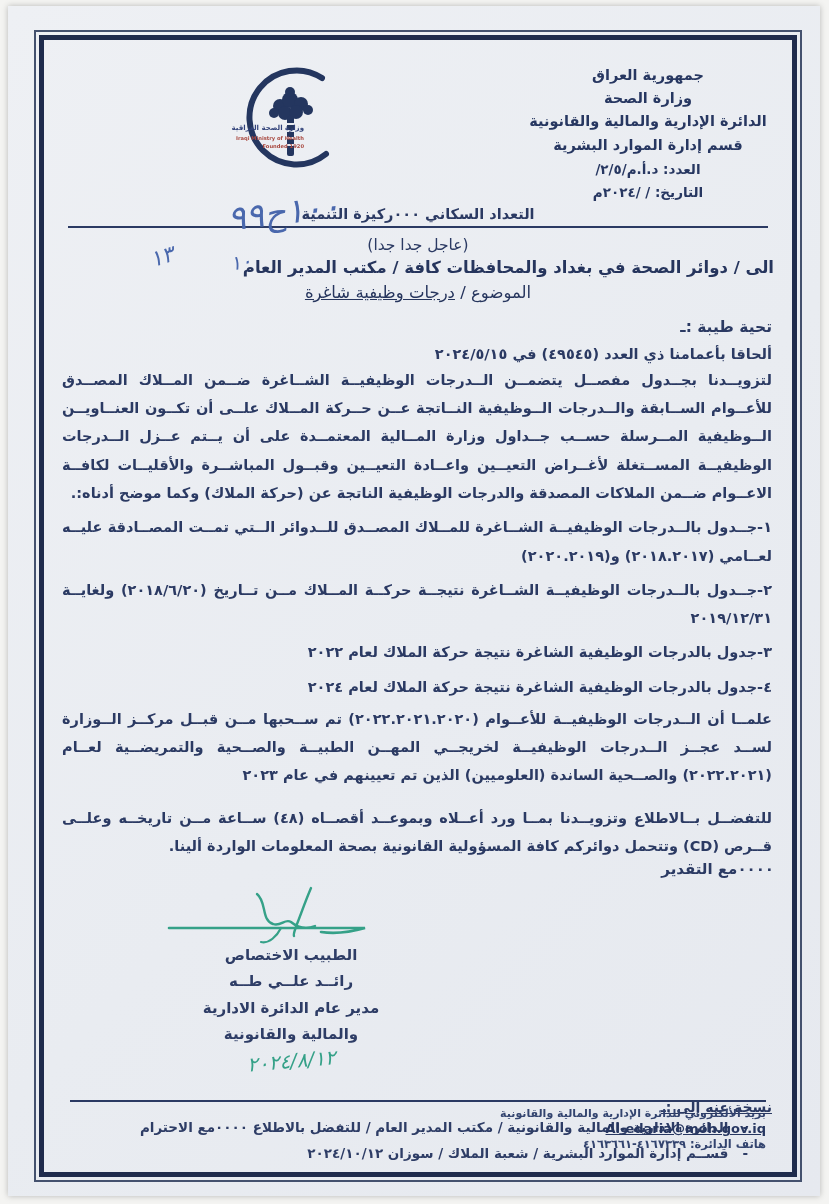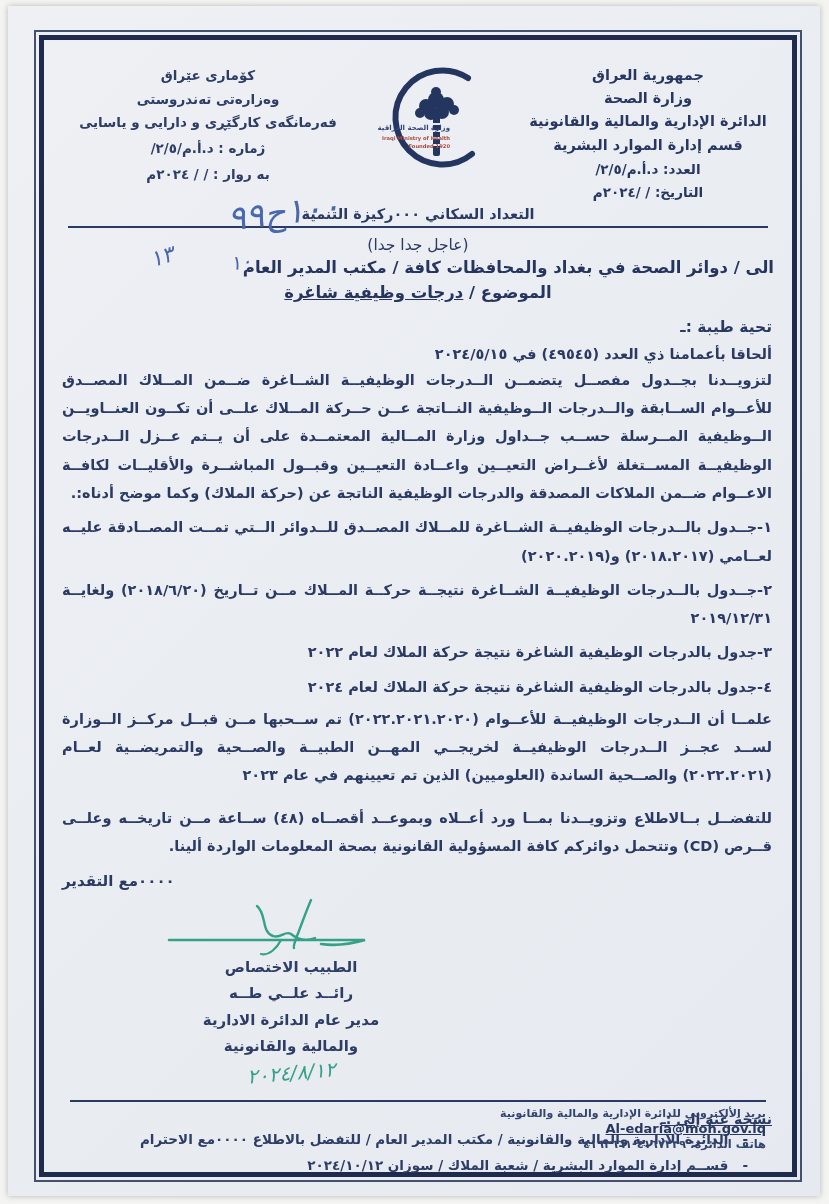--- a/index.html
+++ b/index.html
@@ -26,30 +26,30 @@
   .hand{position:absolute;font-style:italic;font-weight:400;white-space:nowrap;}
   .hand-blue{color:#4a68ad;}
   .hand-green{color:#35a188;}
   .hw-number{top:138px;left:165px;font-size:34px;transform:rotate(-7deg);letter-spacing:6px;}
   .hw-day{top:190px;left:88px;font-size:22px;transform:rotate(-18deg);}
   .hw-month{top:196px;left:168px;font-size:20px;transform:rotate(-10deg);}
 
   
   .urgent{text-align:center;font-weight:400;font-size:15.5px;margin-top:8px;}
   .to-line{font-weight:700;font-size:16.5px;margin-top:4px;color:#26355d;}
-  .subject{text-align:center;font-weight:700;font-size:16.5px;margin-top:6px;color:#26355d;}
+  .subject{text-align:center;font-weight:400;font-size:16.5px;margin-top:6px;color:#26355d;}
   .subject .u{text-decoration:underline;}
 
   
   .greeting{font-weight:700;font-size:15.5px;margin:16px 2px 0 0;}
   .intro{font-weight:700;font-size:14.5px;margin:10px 2px 0 0;}
   .para{font-weight:700;font-size:14.5px;line-height:1.95;text-align:justify;
     text-justify:inter-word;margin:4px 2px 0 0;color:#2b3a63;}
   .list-item{font-weight:700;font-size:14.5px;line-height:1.95;text-align:justify;margin:6px 2px 0 0;}
-  .regards{text-align:left;font-weight:700;font-size:15px;margin-top:12px;}
+  .regards{text-align:right;font-weight:700;font-size:15px;}
 
   
   .sig-wrap{position:relative;width:330px;margin:6px auto 0 64px;text-align:center;}
   .sig-svg{display:block;margin:0 auto -6px auto;}
   .sig-line{font-weight:700;font-size:15px;line-height:1.75;color:#2e3d66;}
   .sig-date{font-style:italic;font-size:20px;letter-spacing:4px;transform:rotate(-5deg);
     display:inline-block;margin-top:2px;}
 
   
   .copies{margin-top:26px;}
@@ -98,27 +98,20 @@
                   <circle cx="68" cy="28" r="5"></circle>
                 <rect x="65" y="52" width="7" height="40" rx="2"></rect>
                 <path d="M64 60 h9 M64 67 h9 M64 74 h9 M64 81 h9" stroke="#e9ecf1" stroke-width="2"></path>
               </g>
               <text x="82" y="66" font-size="7" font-weight="bold" fill="#31427a">وزارة الصحة العراقية</text>
               <text x="82" y="76" font-size="5.2" font-weight="bold" fill="#a8483f">Iraqi Ministry of Health</text>
               <text x="82" y="84" font-size="5.2" font-weight="bold" fill="#a8483f">Founded 1920</text>
             </svg>
           </div>
 
-          <div class="hdr-col hdr-left">
-            <div>كۆمارى عێراق</div>
-            <div>وەزارەتى تەندروستى</div>
-            <div>فەرمانگەى كارگێڕى و دارايى و ياسايى</div>
-            <div class="hdr-meta">ژمارە : د.أ.م/٢/٥/</div>
-            <div class="hdr-meta">بە روار :   /   / ٢٠٢٤م</div>
-          </div>
         </div>
 
         <span class="hand hand-blue hw-number">١٠٠ح٩٩</span>
         <span class="hand hand-blue hw-day">١٣</span>
         <span class="hand hand-blue hw-month">١٠</span>
 
         <div class="slogan">التعداد السكاني ٠٠٠ركيزة التنمية</div>
         <hr class="rule">
 
         <div class="urgent">(عاجل جدا جدا)</div>

